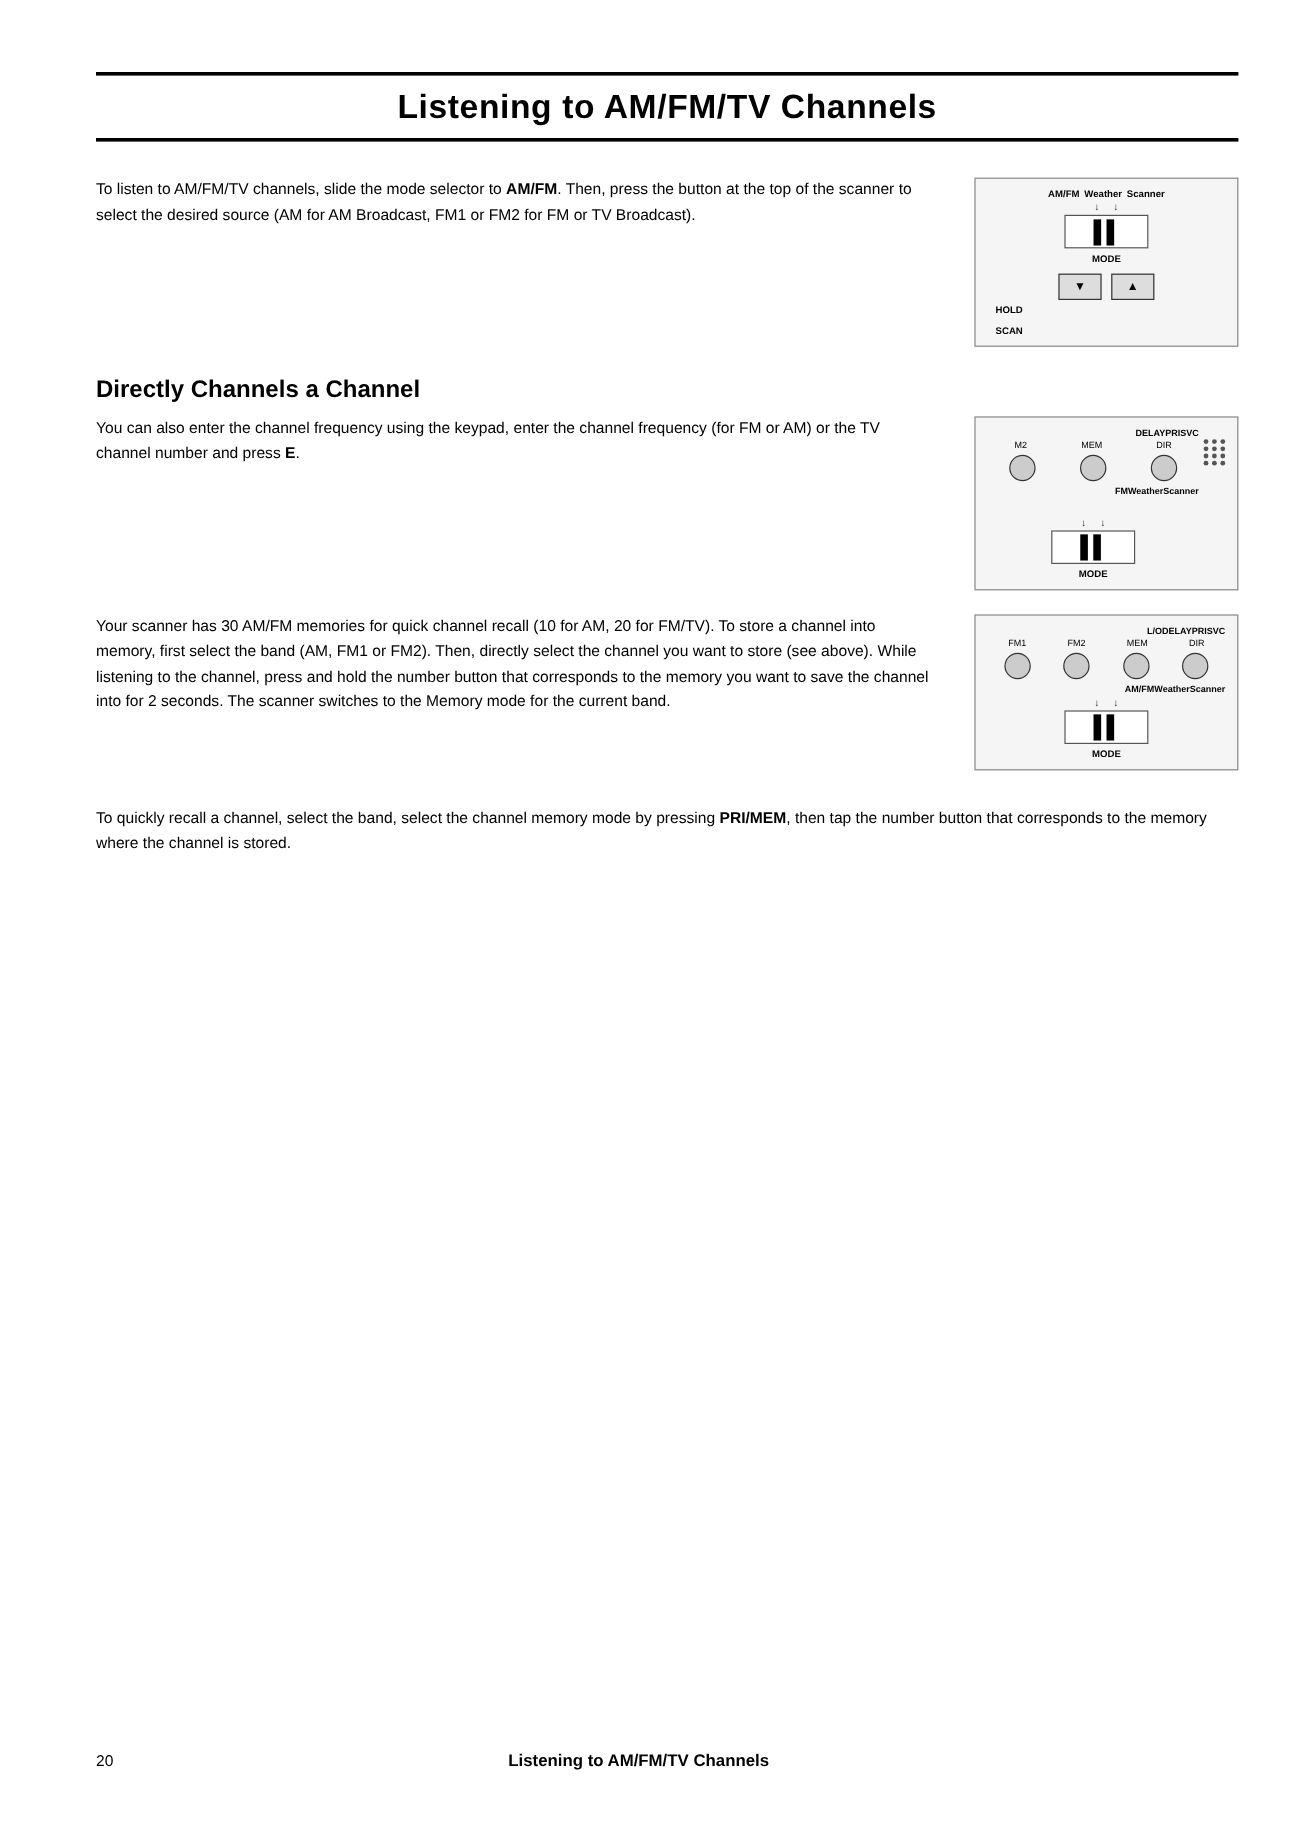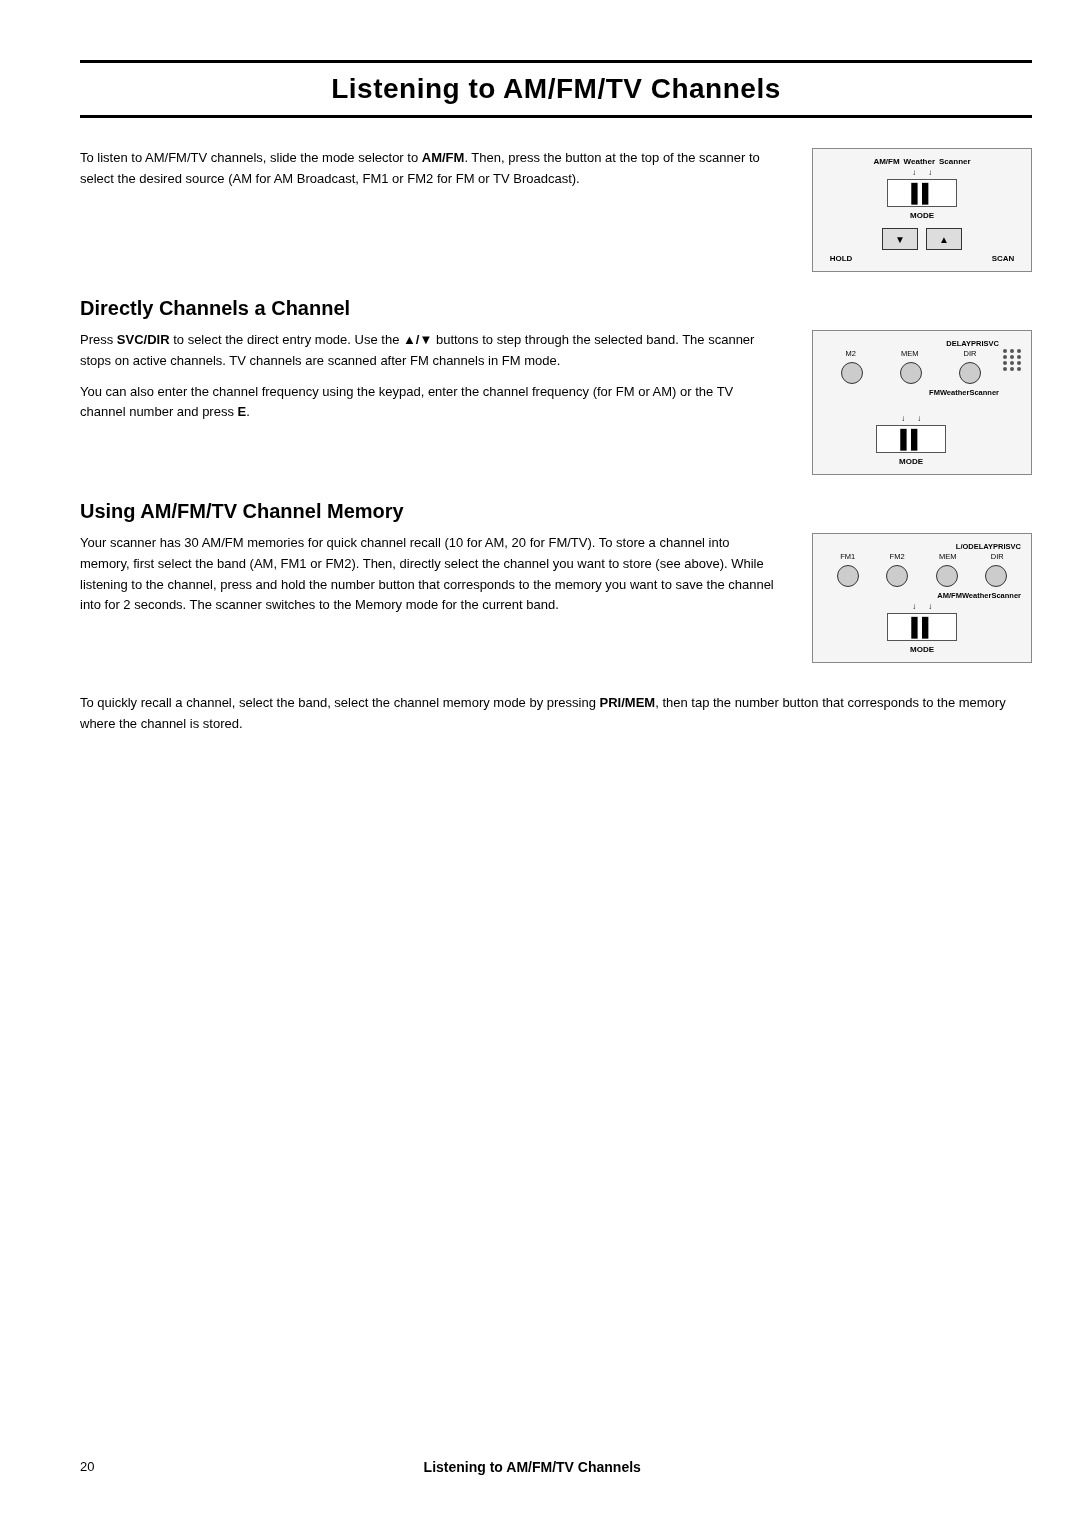--- a/index.html
+++ b/index.html
@@ -122,24 +122,25 @@
       height: 22px;
       display: flex;
       align-items: center;
       justify-content: center;
       font-size: 10px;
       font-weight: bold;
     }
 
     .scanner-hold-scan-labels {
       display: flex;
-      justify-content: space-between;
+      justify-content: flex-start;
       gap: 8px;
       font-size: 8px;
       font-weight: bold;
+      flex-direction: column;
     }
 
     .hold-label { width: 36px; text-align: center; }
     .scan-label { width: 36px; text-align: center; }
 
     .knob-labels-top {
       display: flex;
       justify-content: flex-end;
       font-size: 7.5px;
       font-weight: bold;
@@ -181,21 +182,21 @@
     }
 
     
     .footer {
       position: absolute;
       bottom: 50px;
       left: 80px;
       right: 80px;
       display: flex;
       justify-content: space-between;
-      align-items: flex-start;
+      align-items: center;
     }
 
     .page-number {
       font-size: 13px;
     }
 
     .footer-title {
       font-size: 14px;
       font-weight: bold;
       text-align: center;
@@ -250,23 +251,20 @@
         </div>
       </div>
     </div>
   </div>
 
   <h2 class="section-heading">Directly Channels a Channel</h2>
 
   <div class="content-row">
     <div class="text-col">
       <p class="body-text">
-        Press <b>SVC/DIR</b> to select the direct entry mode. Use the <b>▲/▼</b> buttons to step through the selected band. The scanner stops on active channels. TV channels are scanned after FM channels in FM mode.
-      </p>
-      <p class="body-text">
         You can also enter the channel frequency using the keypad, enter the channel frequency (for FM or AM) or the TV channel number and press <b>E</b>.
       </p>
     </div>
     <div class="diagram-col">
       <div class="scanner-diagram">
 
         <div style="display:flex;align-items:flex-start;">
           <div style="flex:1;">
             <div class="knob-labels-top">
               <span>DELAY</span>
@@ -311,21 +309,20 @@
               <div class="dot"></div>
                 <div class="dot"></div>
                 <div class="dot"></div>
             </div>
           </div>
         </div>
       </div>
     </div>
   </div>
 
-  <h2 class="section-heading">Using AM/FM/TV Channel Memory</h2>
 
   <div class="content-row">
     <div class="text-col">
       <p class="body-text">
         Your scanner has 30 AM/FM memories for quick channel recall (10 for AM, 20 for FM/TV). To store a channel into memory, first select the band (AM, FM1 or FM2). Then, directly select the channel you want to store (see above). While listening to the channel, press and hold the number button that corresponds to the memory you want to save the channel into for 2 seconds. The scanner switches to the Memory mode for the current band.
       </p>
     </div>
     <div class="diagram-col">
       <div class="scanner-diagram">
         <div class="knob-labels-top">

